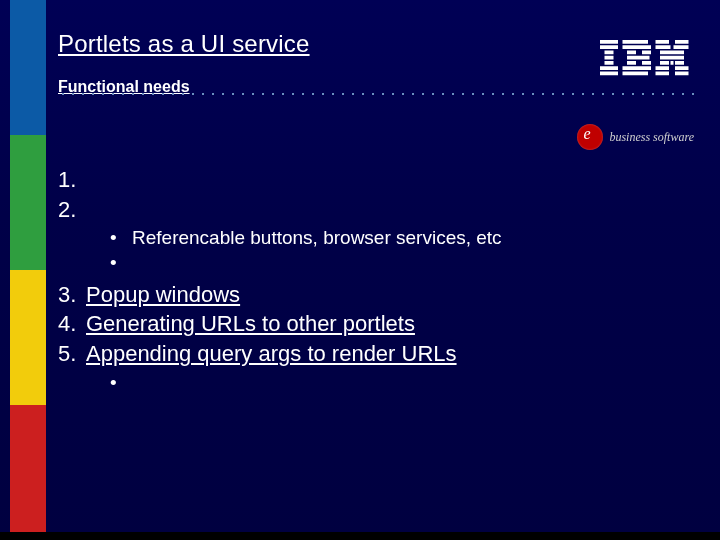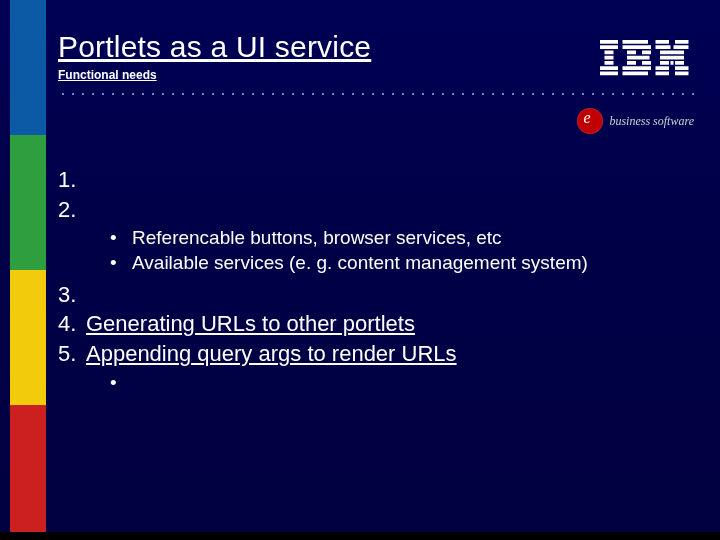--- a/index.html
+++ b/index.html
@@ -27,31 +27,31 @@
   .seg-red    { background: #cc1f1f; }
 
   .header {
     position: absolute;
     left: 58px;
     top: 30px;
     right: 20px;
   }
   .title {
     color: #ffffff;
-    font-size: 30px;
+    font-size: 24px;
     text-decoration: underline;
     font-weight: 400;
     letter-spacing: 0.2px;
   }
   .subtitle {
     color: #ffffff;
-    font-size: 12px;
+    font-size: 16px;
     font-weight: 700;
     text-decoration: underline;
-    margin-top: 4px;
+    margin-top: 20px;
   }
   .logo-ibm {
     position: absolute;
     right: 30px;
     top: 40px;
     width: 90px;
     height: 36px;
   }
   .logo-ibm svg { width: 100%; height: 100%; }
 
@@ -62,21 +62,21 @@
     top: 92px;
     height: 4px;
     background-image: radial-gradient(circle, #6a8fbf 1.2px, transparent 1.3px);
     background-size: 10px 4px;
     background-repeat: repeat-x;
   }
 
   .ebiz {
     position: absolute;
     right: 26px;
-    top: 108px;
+    top: 124px;
     display: flex;
     align-items: center;
     gap: 6px;
   }
   .ebiz-circle {
     width: 26px; height: 26px;
     border-radius: 50%;
     background: #c00000;
     position: relative;
     box-shadow: 0 0 2px rgba(255,255,255,0.3) inset;
@@ -207,25 +207,25 @@
     <div class="num-item">
       <span class="num">2.</span>
     </div>
     <div class="sub-list">
       <div class="bul">
         <span class="dot">•</span>
         <span>Referencable buttons, browser services, etc</span>
       </div>
       <div class="bul">
         <span class="dot">•</span>
-        <span>Available services (e. g. content management system)</span>
       </div>
     </div>
     <div class="num-item">
       <span class="num">3.</span>
+      <span class="txt">Popup windows</span>
     </div>
     <div class="num-item">
       <span class="num">4.</span>
       <span class="txt">Generating URLs to other portlets</span>
     </div>
     <div class="num-item">
       <span class="num">5.</span>
       <span class="txt">Appending query args to render URLs</span>
     </div>
     <div class="sub-list">

